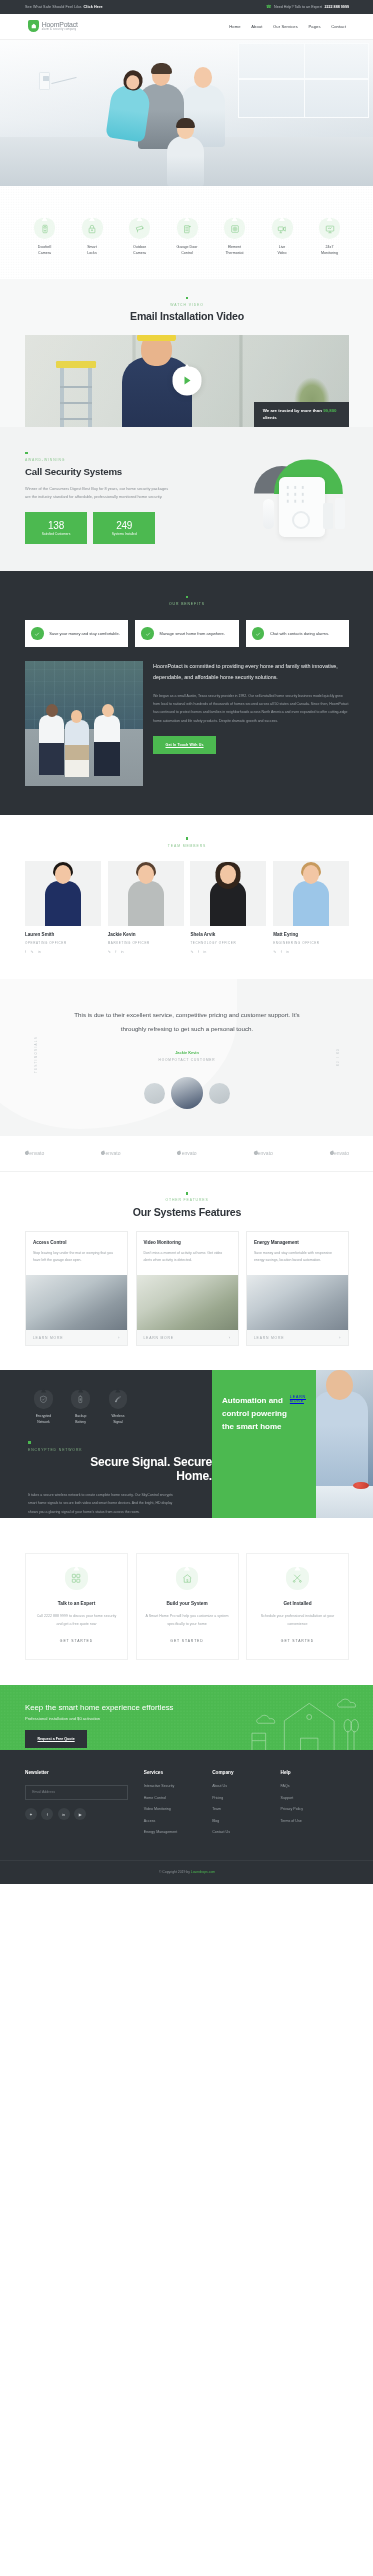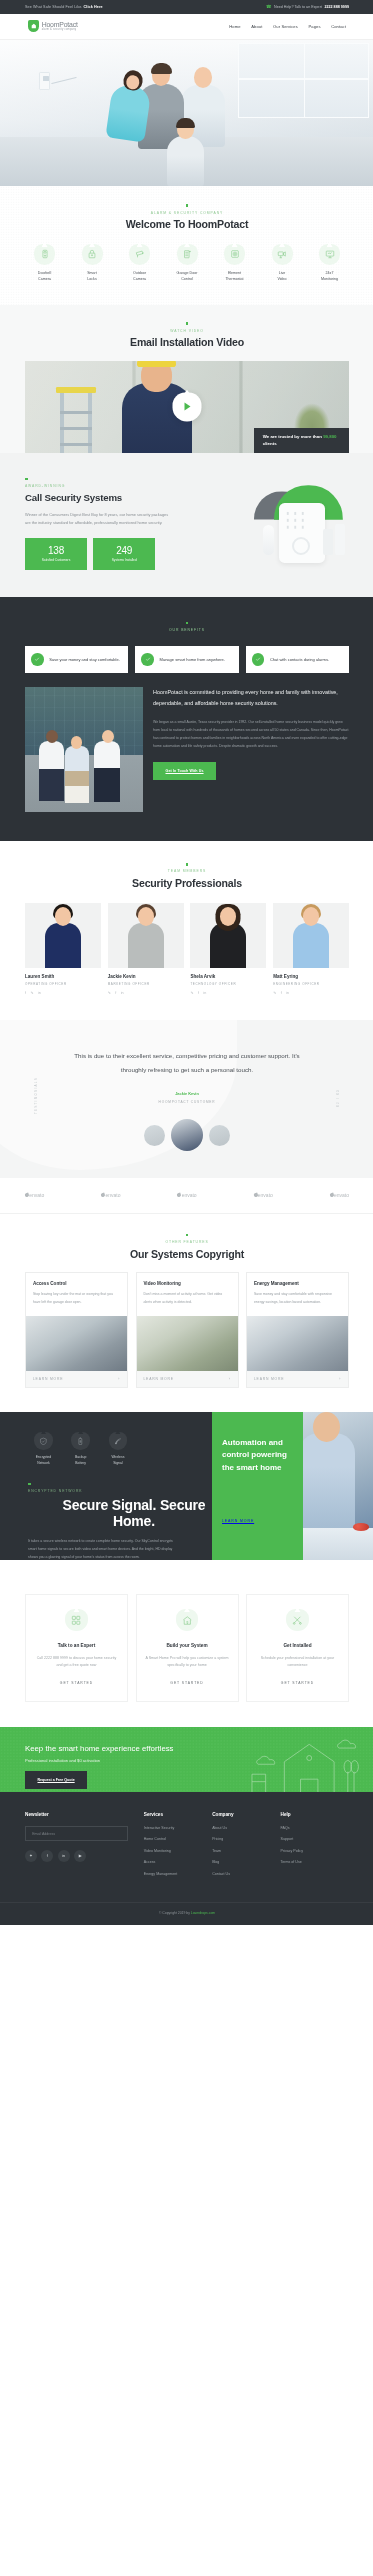--- a/index.html
+++ b/index.html
@@ -339,25 +339,25 @@
     width: 18.7px; height: 18.7px; margin: 0 auto 5px; background: #3b4045;
     border-radius: 7.5px 7.5px 9.3px 9.3px; position: relative;
     display: flex; align-items: center; justify-content: center;
   }
   .bdg-ico:before { content:""; position:absolute; top:-1.9px; left:50%; transform:translateX(-50%);
     width:5.6px; height:4.4px; background:#2d3237; clip-path: polygon(0 100%,50% 0,100% 100%); }
   .bdg-ico svg { width: 8.7px; height: 8.7px; stroke: #aeb4b9; fill:none; stroke-width:1.1; }
   .bdg-lbl { font-size: 3.4px; color: #c8cdd1; line-height: 1.7; }
   .split-dark .sq { margin: 16px 0 3.7px; }
   .split-dark .eyebrow { text-align: left; color: #7fae82; }
-  .split-dark .h2 { text-align: center; font-size: 14px; color: #fff; margin-left: 28px; }
+  .split-dark .h2 { text-align: right; font-size: 12px; color: #fff; margin-left: 28px; }
   .split-p { font-size: 3.5px; line-height: 2.35; color: #9ba1a6; margin-top: 8px; width: 153px; }
   .split-green {
-    width: 91px; background: #4cb950; color: #fff; padding: 25px 10px 0;
-    display: flex; flex-direction: column; justify-content: space-between; position: relative;
+    width: 104px; background: #4cb950; color: #fff; padding: 25px 10px 0;
+    display: flex; justify-content: space-between; position: relative;
   }
   .sg-title { font-size: 8px; font-weight: 700; line-height: 1.6; }
   .sg-link { font-size: 3.5px; letter-spacing: 0.9px; text-transform: uppercase; margin-bottom: 37px; opacity: .95; }
   .split-photo { flex: 1; background: linear-gradient(160deg,#cdd9e2 0%,#9fb3c4 45%,#5e7ea0 100%); position: relative; overflow: hidden; }
   .sp-woman { position:absolute; left:-3.7px; top:21px; width:56px; height:112px;
     background: linear-gradient(180deg,#c3d4e4 30%,#9db6cd); border-radius: 20px 20px 0 0; }
   .sp-woman:before { content:""; position:absolute; left:13.7px; top:-21px; width:27px; height:30px;
     background:#e8bd98; border-radius:50%; }
   .sp-woman:after { content:""; position:absolute; left:10px; top:-26px; width:35px; height:36px;
     background:#7a5135; border-radius:17.4px 17.4px 15px 15px; z-index:-1; }
@@ -463,25 +463,20 @@
     <div class="sofa"></div>
     <div class="fam f-mom"></div>
     <div class="fam f-dad"></div>
     <div class="fam f-girl"></div>
     <div class="fam f-boy"></div>
   </div>
 
   <div class="welcome">
     <div class="map-bg"></div>
     <div class="container">
-      <div class="sec-head">
-        <div class="sq"></div>
-        <div class="eyebrow">ALARM &amp; SECURITY COMPANY</div>
-        <div class="h2">Welcome To HoomPotact</div>
-      </div>
       <div class="svc-row">
         <div class="svc">
           <div class="svc-ico">
             <svg viewBox="0 0 24 24">
                 <rect x="7" y="3" width="10" height="18" rx="2"></rect>
                 <circle cx="12" cy="8" r="2.4"></circle>
                 <circle cx="12" cy="16" r="1.6"></circle>
               </svg>
           </div>
           <div class="svc-label">Doorbell<br>Camera</div>
@@ -650,21 +645,20 @@
         </div>
       </div>
     </div>
   </div>
 
   <div class="team">
     <div class="container">
       <div class="sec-head">
         <div class="sq"></div>
         <div class="eyebrow">TEAM MEMBERS</div>
-        <div class="h2">Security Professionals</div>
       </div>
       <div class="team-row">
         <div class="tm">
           <div class="tm-photo">
             <div class="tm-body"></div>
             <div class="tm-person" style="background:#1f2f62;">
                 <div class="tm-hair" style="background:#1d1814;"></div>
                 <div class="tm-head"></div>
               </div>
           </div>
@@ -765,21 +759,21 @@
           <span>envato</span>
         </div>
     </div>
   </div>
 
   <div class="feat">
     <div class="container">
       <div class="sec-head">
         <div class="sq"></div>
         <div class="eyebrow">OTHER FEATURES</div>
-        <div class="h2">Our Systems Copyright</div>
+        <div class="h2">Our Systems Features</div>
       </div>
       <div class="feat-row">
         <div class="fcard">
           <div class="fcard-top">
             <div class="fcard-t">Access Control</div>
             <div class="fcard-p">Stop leaving key under the mat or worrying that you have left the garage door open.</div>
           </div>
           <div class="fcard-img fi1"></div>
           <div class="fcard-foot">
             <span>LEARN MORE</span>

